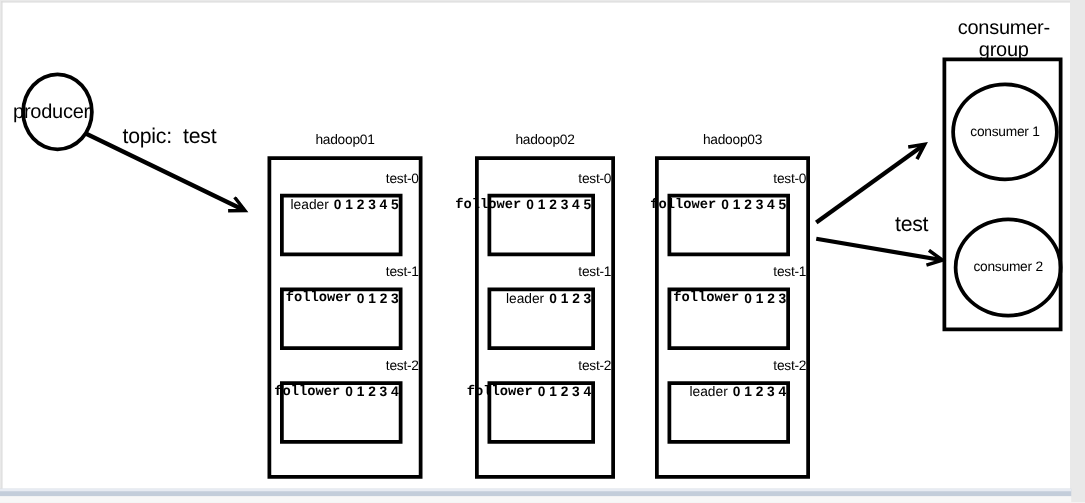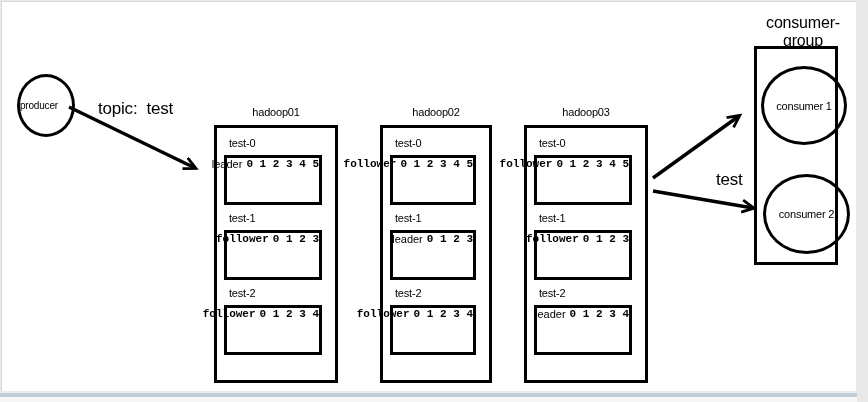--- a/index.html
+++ b/index.html
@@ -33,27 +33,27 @@
     position: absolute;
     left: 0; top: 397px; width: 857px; height: 5px;
     background: #f7f7f7;
   }
 
   .arrows { position: absolute; left: 0; top: 0; pointer-events: none; }
 
   
   .producer {
     position: absolute;
-    left: 15px; top: 72px;
+    left: 15px; top: 56px;
     width: 58px; height: 63px;
     border: 3px solid #000;
     border-radius: 50%;
     box-sizing: border-box;
-    display: flex; align-items: center; justify-content: flex-start;
-    font-size: 10px; letter-spacing: -0.2px;
+    display: flex; align-items: center; justify-content: flex-end;
+    font-size: 16px; letter-spacing: -0.2px;
   }
 
   .float-label {
     position: absolute;
     font-size: 17px;
     white-space: pre;
     letter-spacing: -0.2px;
   }
   .topic-label { left: 96px; top: 97px; }
   .consume-label { left: 678px; top: 168px; padding-left: 36px; }
@@ -64,20 +64,21 @@
     text-align: center;
     font-size: 11px;
     height: 19px;
     letter-spacing: -0.2px;
   }
   .broker-box {
     border: 3px solid #000;
     height: 258px;
     box-sizing: border-box;
     padding-top: 9px;
+    text-align: right;
   }
   .p-name {
     font-size: 11px;
     margin: 0 0 3px 12px;
     height: 15px;
     letter-spacing: -0.2px;
   }
   .p-box {
     height: 50px;
     border: 3px solid #000;
@@ -88,42 +89,42 @@
     justify-content: flex-end;
     padding-bottom: 4px;
   }
   .p-role { font-size: 11px; line-height: 13px; }
   .p-role.role-leader { font-family: "Liberation Sans", sans-serif; padding-left: 10px; }
   .p-role.role-follower {
     font-family: Liberation Mono, monospace;
     font-weight: bold; padding-left: 5px;
   }
   .p-offsets {
-    font-family: Liberation Mono, monospace;
+    font-family: Liberation Sans, sans-serif;
     font-weight: bold;
     font-size: 11px; line-height: 13px;
     padding-left: 4px;
     white-space: pre;
   }
 
   .b1 { left: 212px; width: 124px; }
   .b2 { left: 378px; width: 112px; }
   .b3 { left: 522px; width: 124px; }
 
   
   .cg-title {
     position: absolute;
     left: 752px; top: 12px; width: 98px;
     text-align: center;
     font-size: 16px; letter-spacing: -0.2px;
   }
   .cg-box {
     position: absolute;
     left: 752px; top: 44px;
-    width: 84px; height: 219px;
+    width: 96px; height: 219px;
     border: 3px solid #000;
     box-sizing: border-box;
   }
   .consumer {
     position: absolute;
     border: 3px solid #000;
     border-radius: 50%;
     box-sizing: border-box;
     display: flex; align-items: center; justify-content: center;
     font-size: 11px; letter-spacing: -0.2px;

